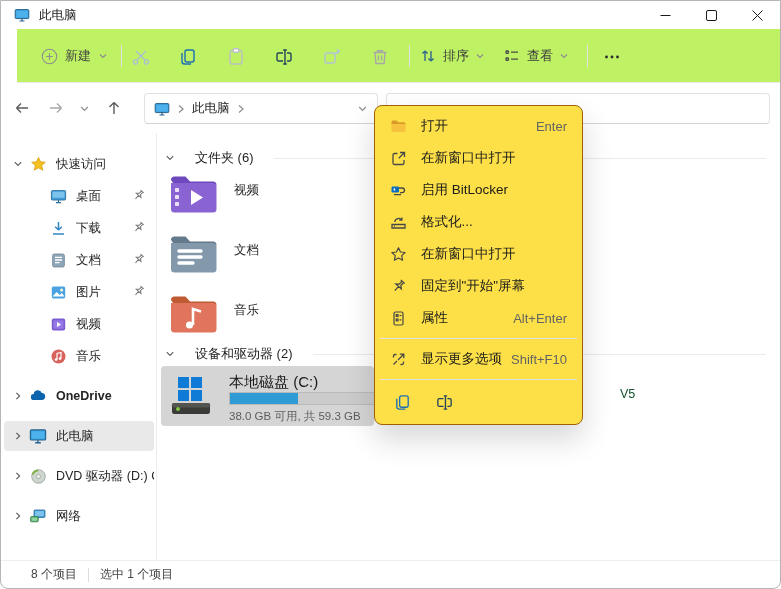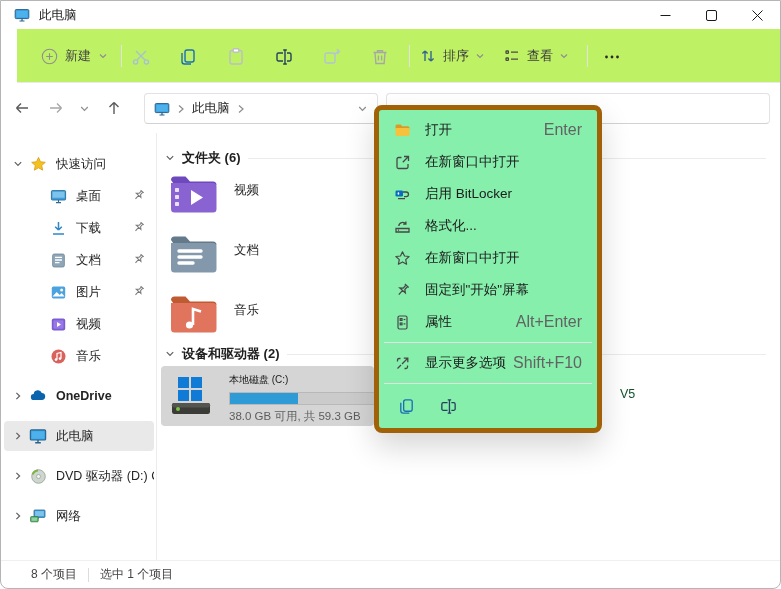--- a/index.html
+++ b/index.html
@@ -36,40 +36,40 @@
   .side-row{position:absolute; left:3px; width:150px; height:30px; border-radius:4px; display:flex; align-items:center; font-size:12.5px; color:#242424;}
   .side-row.selected{background:#e9e9e9;}
   .side-chev{width:22px; display:flex; justify-content:center; flex:none;}
   .side-ic{width:18px; height:18px; flex:none; display:flex; align-items:center; justify-content:center;}
   .side-label{margin-left:9px; white-space:nowrap; overflow:hidden;}
   .side-pin{position:absolute; right:7px; top:7px; width:16px; height:16px;}
   .child{padding-left:45px;text-align:right;}
   .toplevel{padding-left:3px;}
   
   .content{position:absolute; left:156px; top:0; right:0; bottom:0;}
-  .group-header{position:absolute; display:flex; align-items:center; gap:7px; font-size:13px; color:#1f1f1f; right:14px;font-weight:bold;}
+  .group-header{position:absolute; display:flex; align-items:center; gap:20px; font-size:13px; color:#1f1f1f; right:14px;}
   .gh-line{flex:1; height:1px; background:#ebebeb;}
   .folder-tile{position:absolute; left:12px; width:210px; height:56px; display:flex; align-items:flex-start; gap:13px; border-radius:4px;}
   .folder-label{padding-top:9px; font-size:12.5px; color:#1f1f1f;}
   .drive-tile{position:absolute; left:4px; top:233px; width:213px; height:60px; background:#d5d5d5; border-radius:4px;}
-  .drive-name{position:absolute; left:68px; top:7px; font-size:10px; color:#191919; white-space:nowrap;}
+  .drive-name{position:absolute; left:68px; top:7px; font-size:15px; color:#191919; white-space:nowrap;}
   .drive-bar{position:absolute; left:68px; top:26px; width:190px; height:13px; background:#cbcbcb; border:1px solid #b9b9b9;}
   .drive-bar-fill{height:100%; background:#2e9bd6;}
   .drive-usage{position:absolute; left:68px; top:43px; font-size:11.5px; color:#5d5d5d; white-space:nowrap;}
   .drive-icon-wrap{position:absolute; left:10px; top:9px;}
   .fragment{position:absolute; left:463px; top:254px; font-size:12.5px; color:#14532d; z-index:5; white-space:nowrap;}
   
   .statusbar{position:absolute; left:0; right:0; bottom:0; height:28px; border-top:1px solid #efefef; display:flex; align-items:center; font-size:12px; color:#444;}
   .status-count{margin-left:30px;}
   .status-div{width:1px; height:14px; background:#dcdcdc; margin:0 11px;}
   
-  .ctx{position:absolute; left:373px; top:104px; width:228px; background:#86efac; border:5px solid #a16207; border-radius:8px; box-shadow:0 14px 30px rgba(0,0,0,.16); padding:4px; z-index:50;}
+  .ctx{position:absolute; left:373px; top:104px; width:209px; background:#fde047; border:1px solid #a16207; border-radius:8px; box-shadow:0 14px 30px rgba(0,0,0,.16); padding:4px; z-index:50;}
   .mi{height:32px; display:flex; align-items:center; padding:0 11px; border-radius:4px; font-size:13.5px; color:#1b1b1b;}
   .mi-ic{width:17px; height:17px; flex:none; margin-right:14px; display:flex; align-items:center; justify-content:center;}
-  .mi-shortcut{margin-left:auto; font-size:16px; color:#636363;text-align:right;}
+  .mi-shortcut{margin-left:auto; font-size:13px; color:#636363;text-align:right;}
   .mi-sep{height:1px; background:#e2e2e2; margin:4px 1px;}
   .mi-iconrow{height:36px; display:flex; align-items:center; gap:10px; padding:0 7px;}
   .mi-icbtn{width:32px; height:28px; display:flex; align-items:center; justify-content:center; border-radius:4px;}
 </style>
 </head>
 <body>
 
 <div class="window">
 
   <div class="titlebar">

